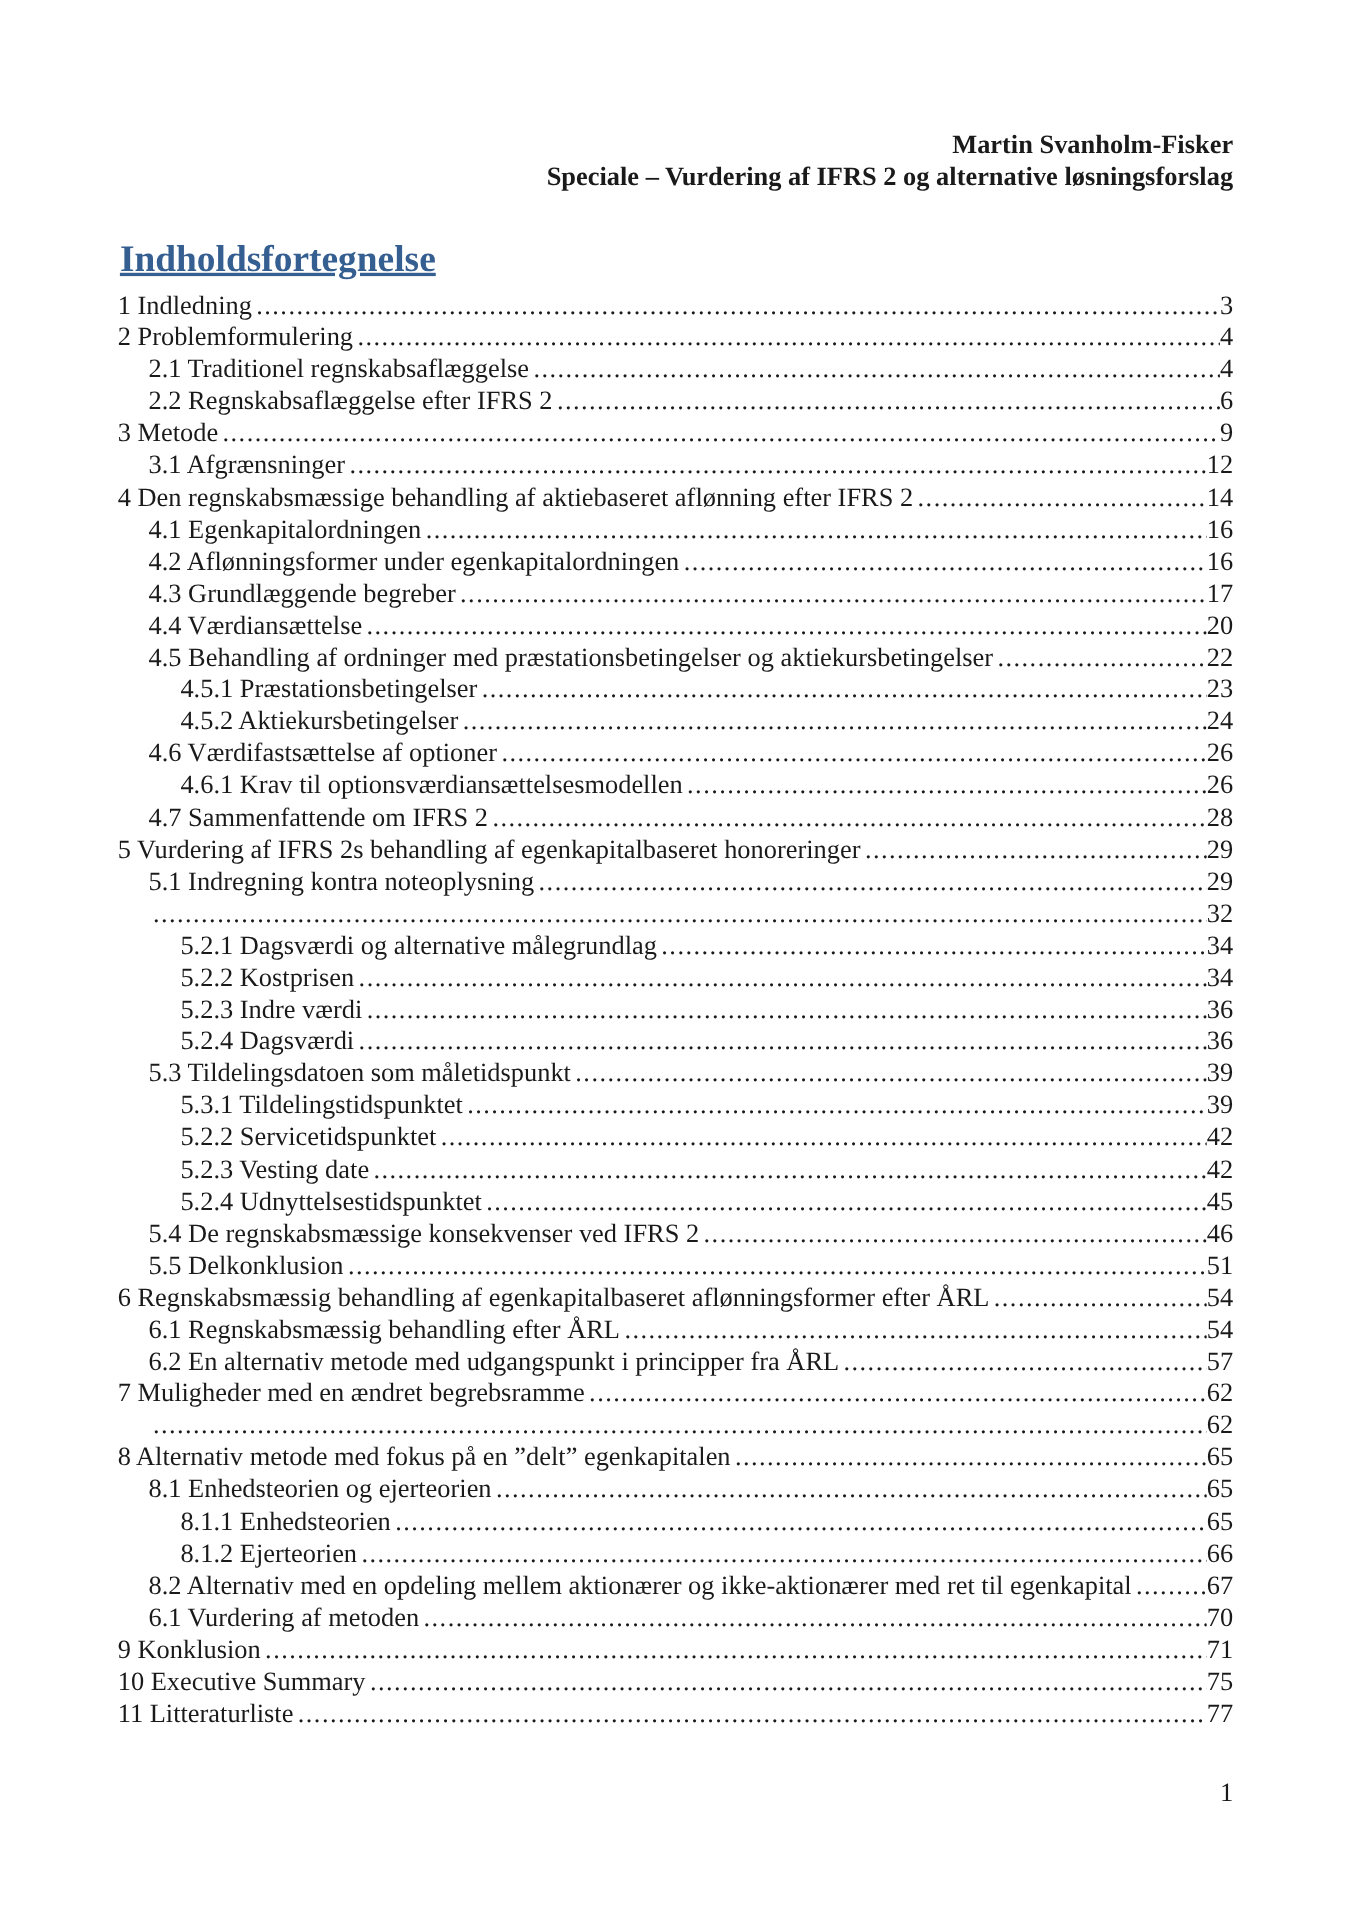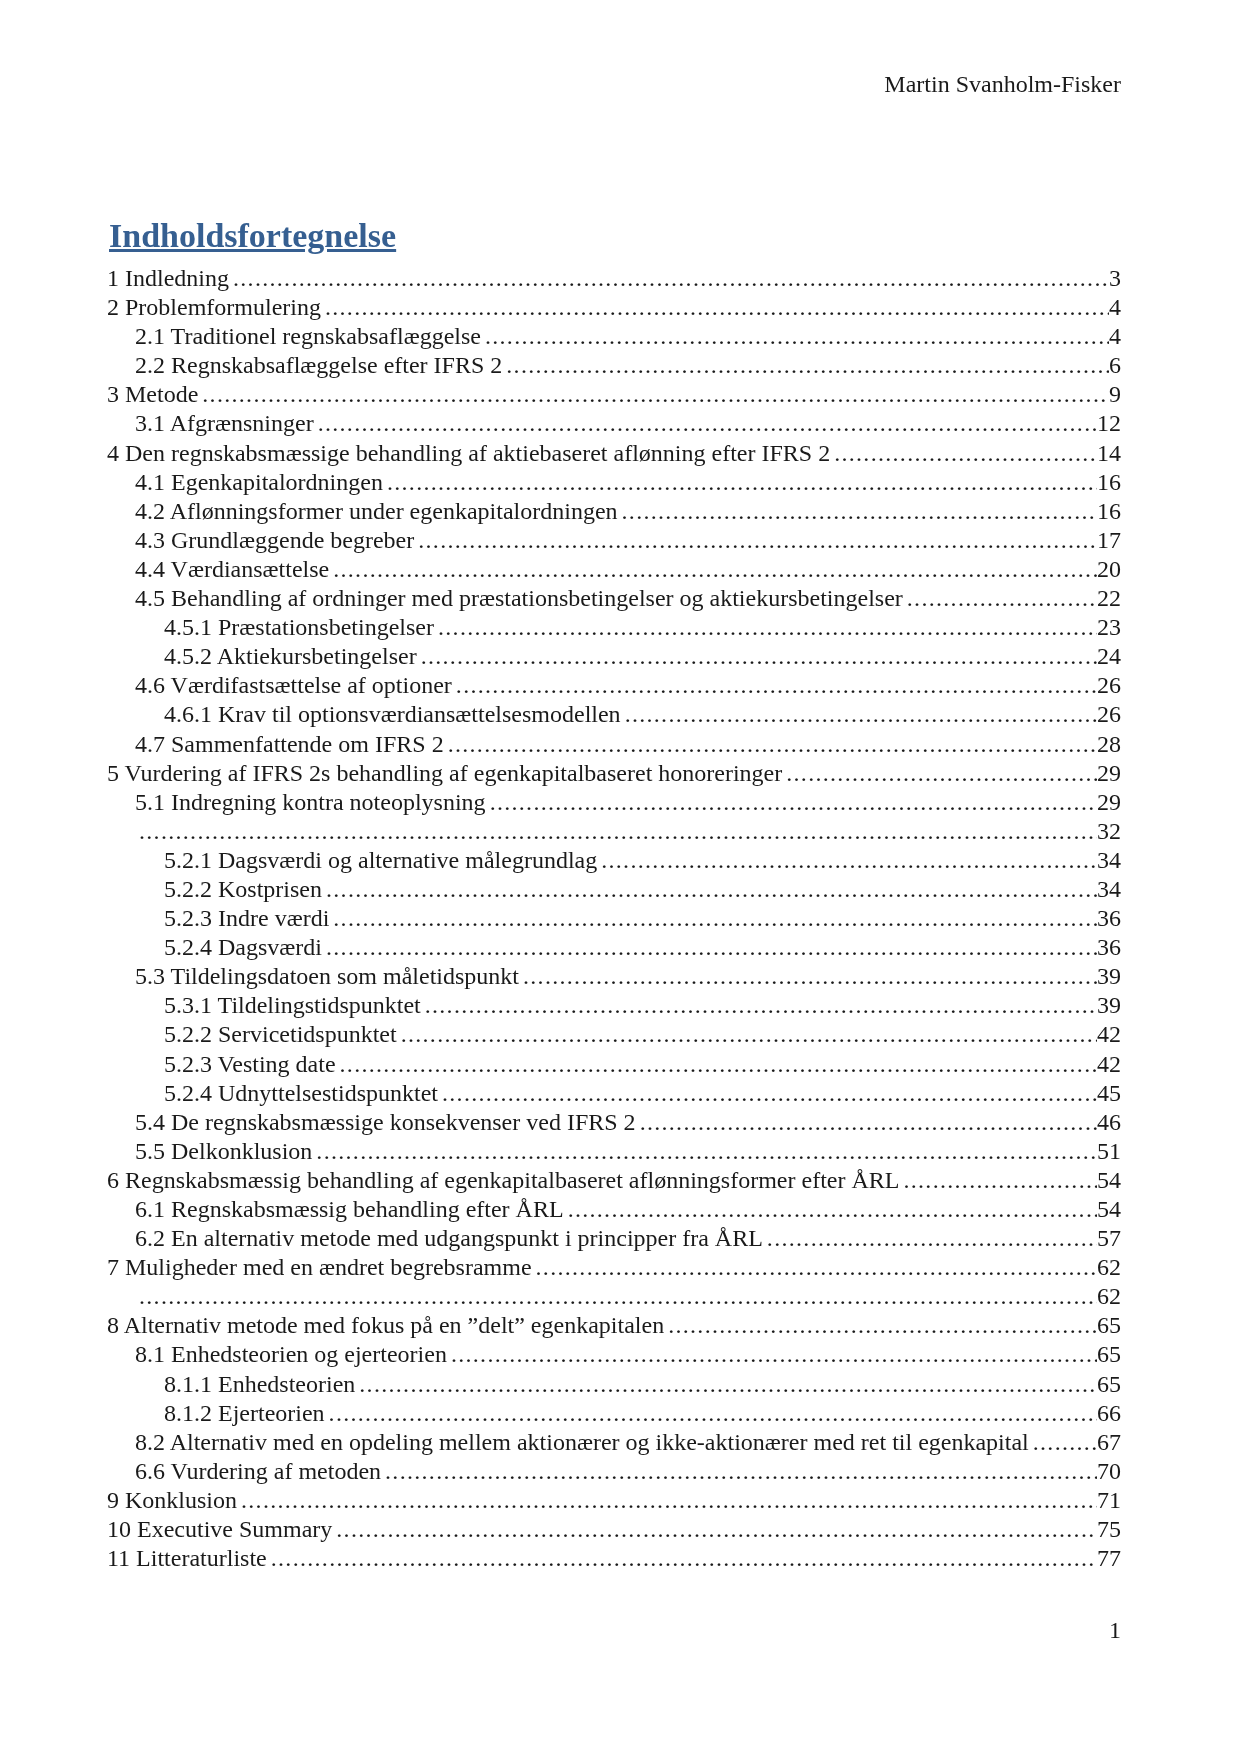--- a/index.html
+++ b/index.html
@@ -18,21 +18,21 @@
   }
   .header {
     position: absolute;
     top: 70px;
     right: 120px;
     text-align: right;
     font-size: 24px;
     line-height: 29px;
     white-space: nowrap;
   }
-  .header .author { font-weight: normal; }
+  .header .author { font-weight: bold; margin-top: 48px; }
   .header .doc-title { font-weight: bold; }
 
   .toc-heading {
     position: absolute;
     left: 107px;
     top: 214px;
     margin: 2px;
     font-size: 34px;
     line-height: 40px;
     font-weight: bold;
@@ -77,20 +77,21 @@
     line-height: 29px;
   }
 </style>
 </head>
 <body>
 
 <div class="page">
 
   <div class="header">
     <div class="author">Martin Svanholm-Fisker</div>
+    <div class="doc-title">Speciale – Vurdering af IFRS 2 og alternative løsningsforslag</div>
   </div>
 
   <h1 class="toc-heading" style="color: rgb(54, 95, 145);">Indholdsfortegnelse</h1>
 
   <div class="toc">
       <div class="toc-row lvl1">
       <span class="toc-title">1 Indledning</span>
       <span class="toc-leader">............................................................................................................................................................................................................................</span>
       <span class="toc-page">3</span>
     </div>
@@ -286,21 +287,21 @@
       <span class="toc-title">8.1.2 Ejerteorien</span>
       <span class="toc-leader">............................................................................................................................................................................................................................</span>
       <span class="toc-page">66</span>
     </div>
       <div class="toc-row lvl2">
       <span class="toc-title">8.2 Alternativ med en opdeling mellem aktionærer og ikke-aktionærer med ret til egenkapital</span>
       <span class="toc-leader">............................................................................................................................................................................................................................</span>
       <span class="toc-page">67</span>
     </div>
       <div class="toc-row lvl2">
-      <span class="toc-title">6.6 Vurdering af metoden</span>
+      <span class="toc-title">6.1 Vurdering af metoden</span>
       <span class="toc-leader">............................................................................................................................................................................................................................</span>
       <span class="toc-page">70</span>
     </div>
       <div class="toc-row lvl1">
       <span class="toc-title">9 Konklusion</span>
       <span class="toc-leader">............................................................................................................................................................................................................................</span>
       <span class="toc-page">71</span>
     </div>
       <div class="toc-row lvl1">
       <span class="toc-title">10 Executive Summary</span>

